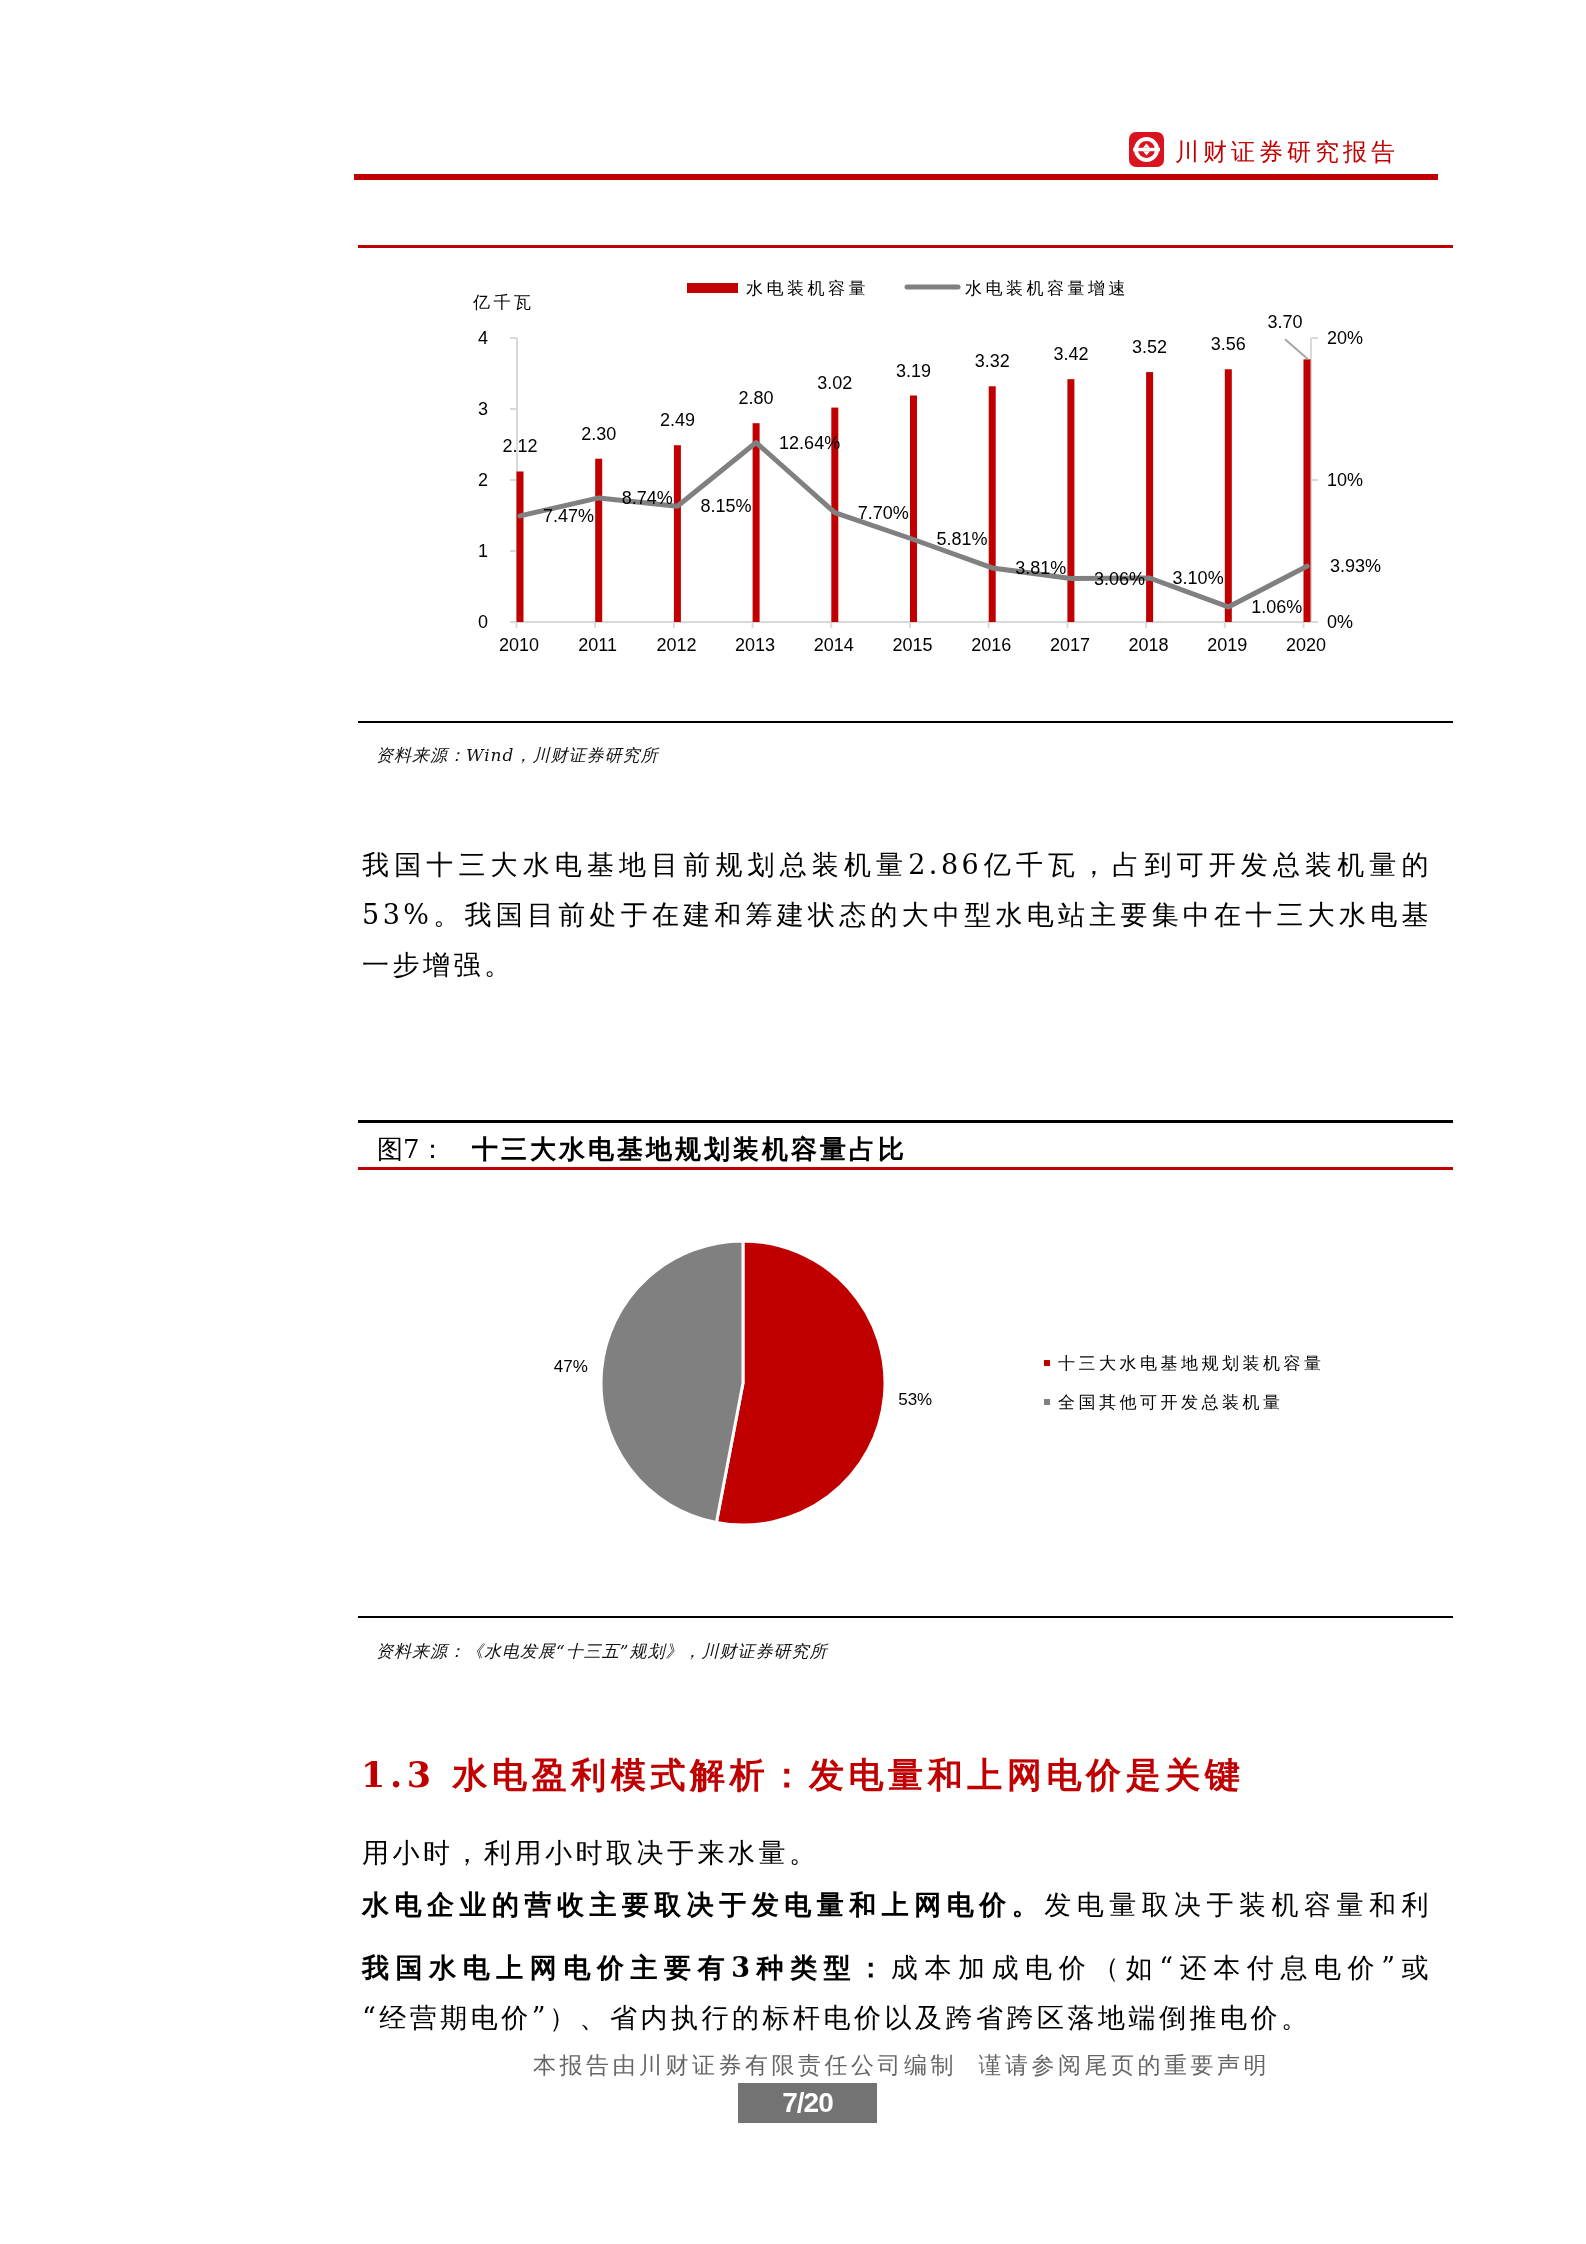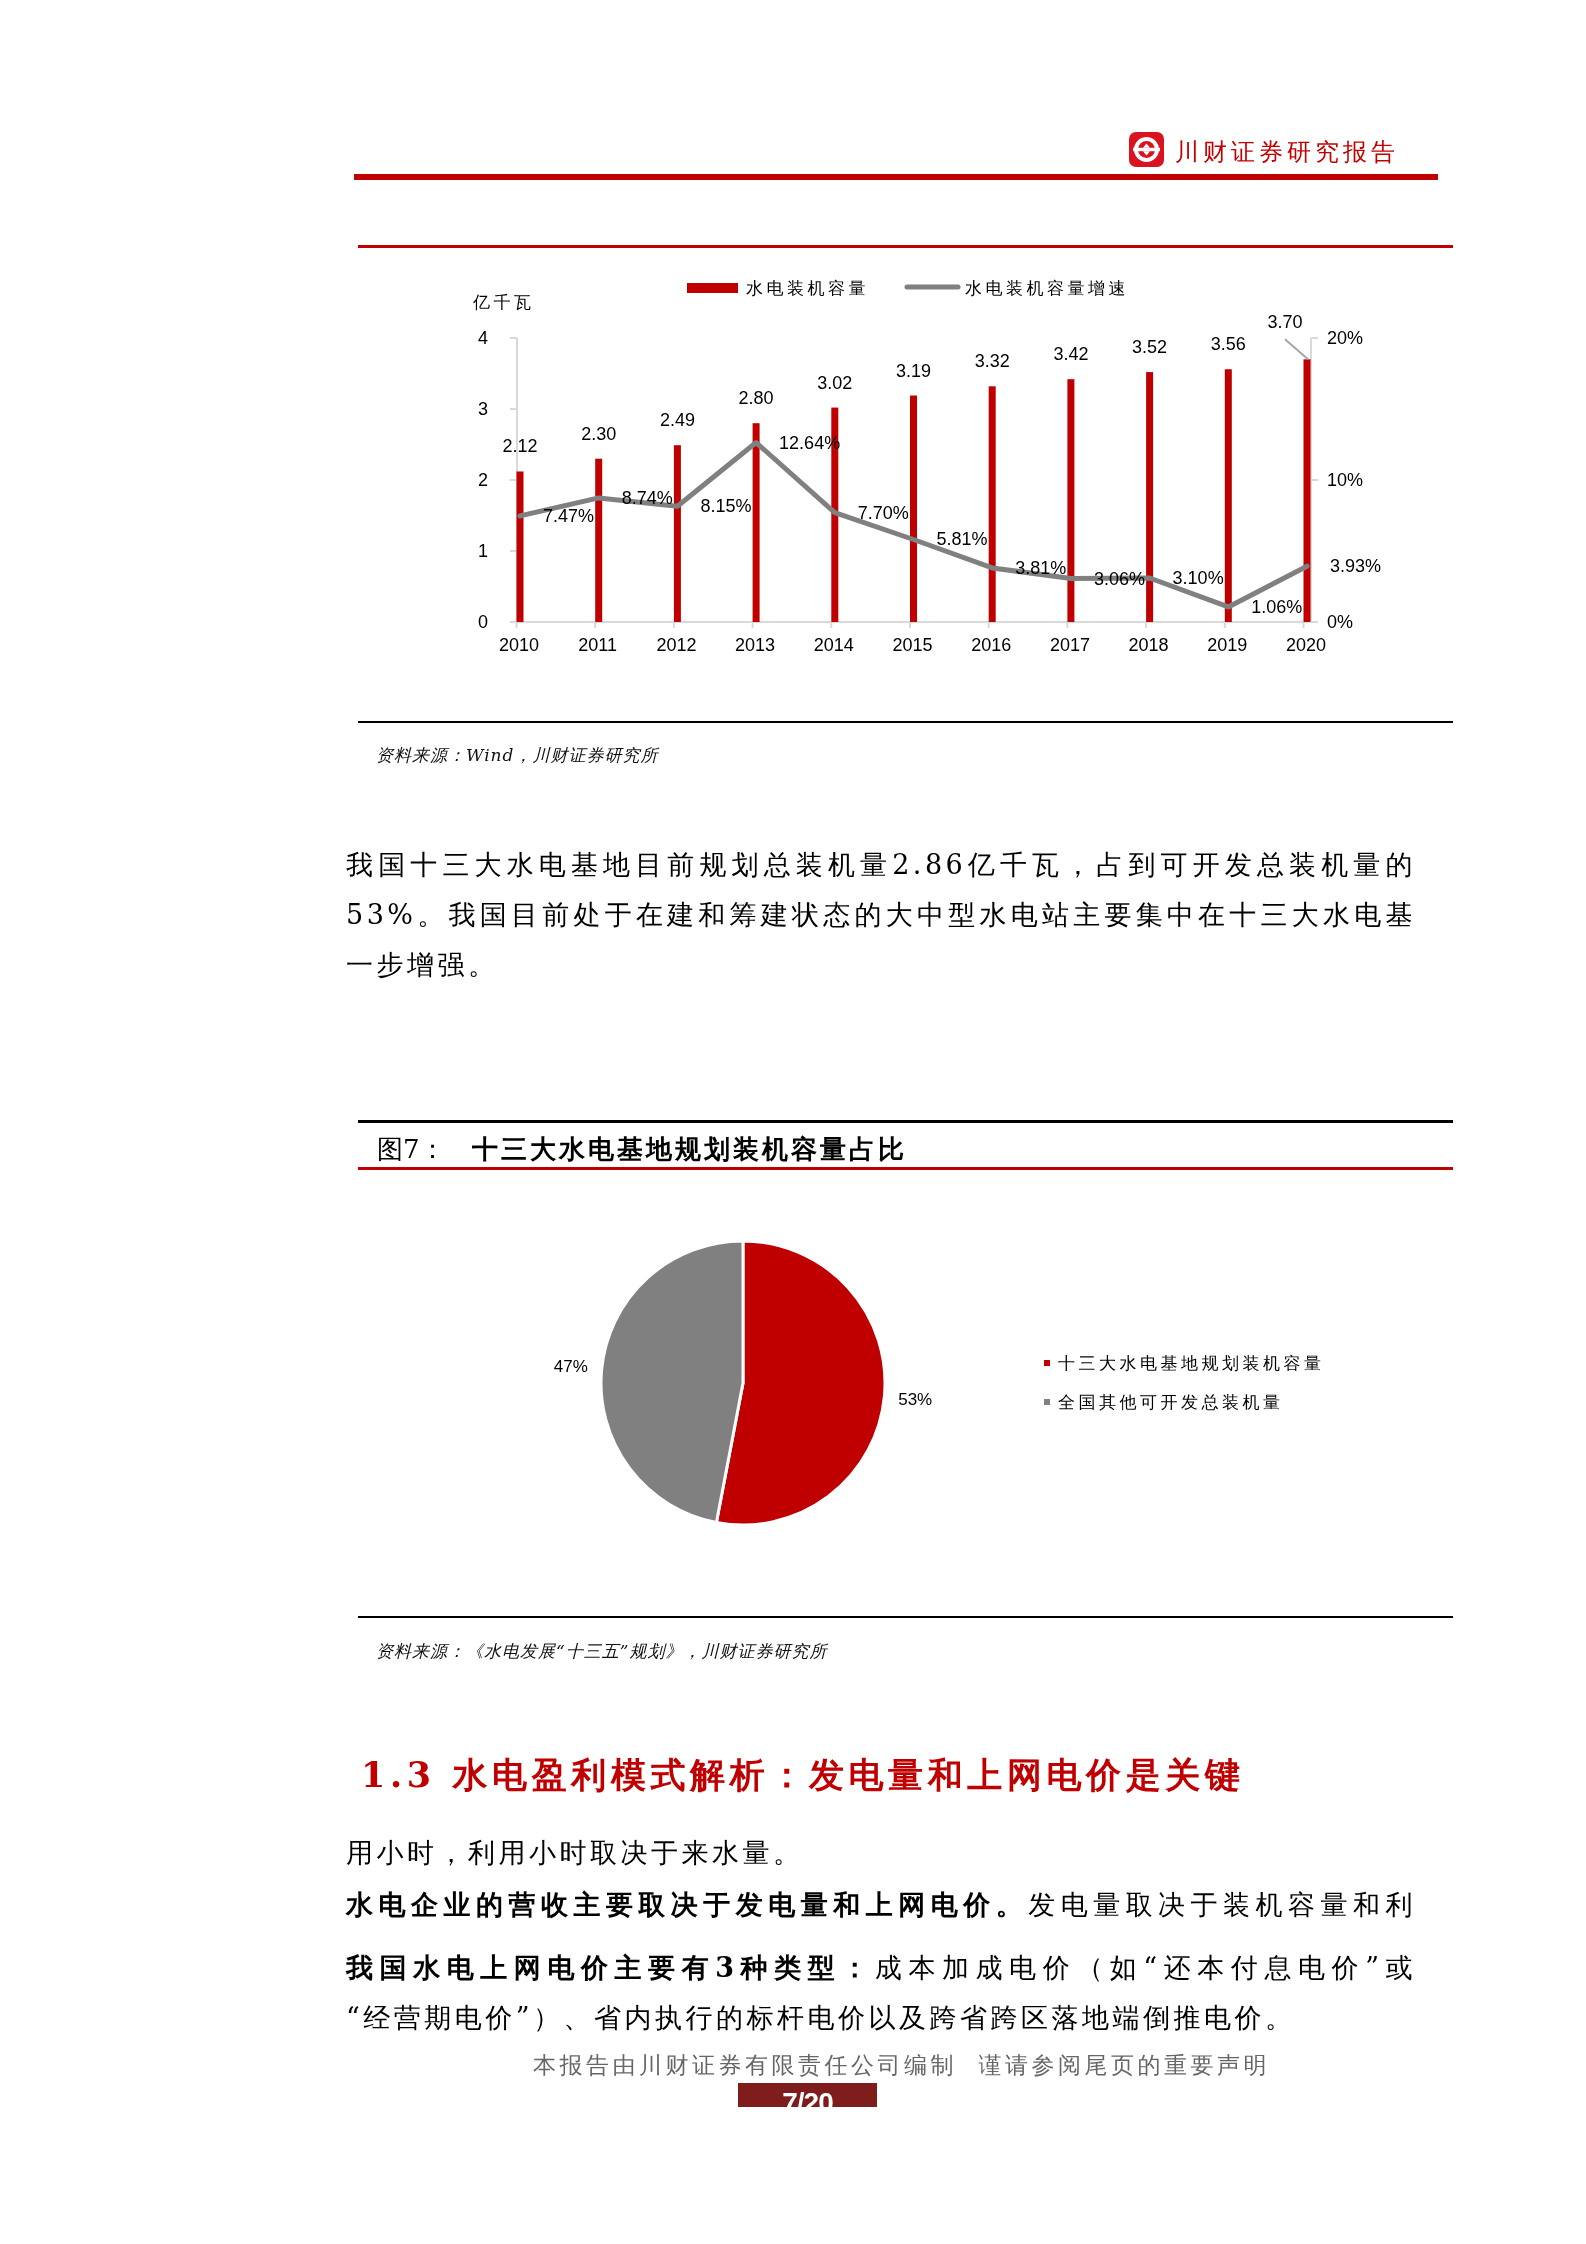--- a/index.html
+++ b/index.html
@@ -13,41 +13,41 @@
   #brand { left: 1175px; top: 134px; font-size: 24px; line-height: 36px; letter-spacing: 4px; color: #C00000; white-space: nowrap; }
   #header-rule { left: 354px; top: 174px; width: 1084px; height: 6px; background: #C00000; }
 
   #fig6-top-rule { left: 358px; top: 245px; width: 1095px; height: 3px; background: #C00000; }
   #chart1 { position: absolute; left: 440px; top: 260px; width: 1010px; height: 420px; }
   #fig6-bottom-rule { left: 358px; top: 721px; width: 1095px; height: 2px; background: #000; }
 
   .source { position: absolute; font-size: 17px; font-style: italic; line-height: 24px; white-space: nowrap; letter-spacing: 1px; color: #111; }
   #source1 { left: 376px; top: 743px; }
 
-  .para { position: absolute; left: 346px; width: 1070px; font-size: 27px; letter-spacing: 3.5px; }
+  .para { position: absolute; left: 362px; width: 1070px; font-size: 27px; letter-spacing: 3.5px; }
   .para .line { text-align: justify; text-align-last: justify; height: 50px; line-height: 50px; overflow: visible; }
   .para .line.last { text-align-last: left; }
   .para b { font-weight: bold; }
   #para1 { top: 840px; }
   #para2 { top: 1827px; }
   #para2 .line { height: 52px; line-height: 52px; }
   #para3 { top: 1943px; }
 
   #fig7-top-rule { left: 358px; top: 1120px; width: 1095px; height: 3px; background: #000; }
   #fig7-label { left: 377px; top: 1131px; font-size: 26px; font-weight: normal; line-height: 36px; white-space: nowrap; }
   #fig7-title { left: 472px; top: 1131px; font-size: 26px; font-weight: bold; letter-spacing: 3px; line-height: 36px; white-space: nowrap; }
   #fig7-bottom-rule { left: 358px; top: 1167px; width: 1095px; height: 3px; background: #C00000; }
   #pie { position: absolute; left: 540px; top: 1220px; width: 900px; height: 340px; }
   #fig7-source-rule { left: 358px; top: 1616px; width: 1095px; height: 2px; background: #000; }
   #source2 { left: 376px; top: 1639px; }
 
   #section-heading { left: 361px; top: 1753px; font-size: 35px; font-weight: bold; color: #C00000; letter-spacing: 4.6px; line-height: 44px; white-space: nowrap; }
 
   #footer-text { left: 533px; top: 2050px; font-size: 23px; letter-spacing: 3.5px; color: #666; line-height: 30px; white-space: pre; }
-  #page-box { left: 738px; top: 2083px; width: 139px; height: 24px; background: #7f1d1d; color: #fff;
+  #page-box { left: 738px; top: 2083px; width: 139px; height: 40px; background: #737373; color: #fff;
     font-family: "Liberation Sans", sans-serif; font-weight: bold; font-size: 28px; line-height: 40px; text-align: center; letter-spacing: -1px; }
 
   svg text { font-family: "Liberation Sans", sans-serif; fill: #000; }
   svg text.cjk { font-family: "DejaVu Serif", "Liberation Serif", serif; font-size: 17px; letter-spacing: 3.5px; }
   svg text.num { font-size: 18px; }
 </style>
 </head>
 <body>
 
 <svg id="logo" class="abs" viewBox="0 0 35 35">

